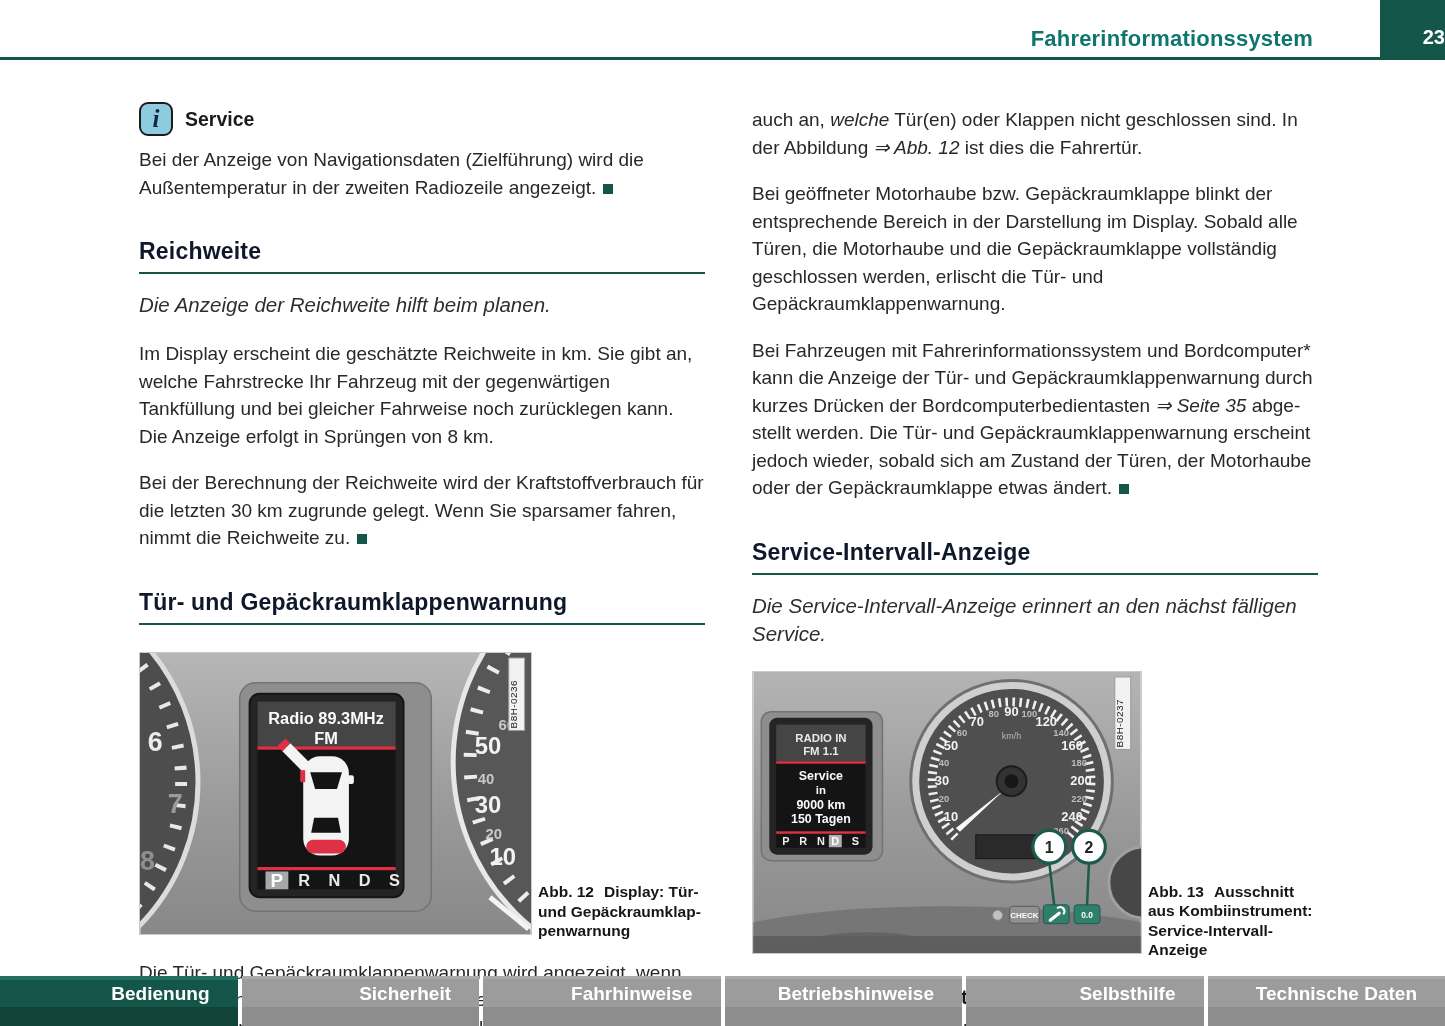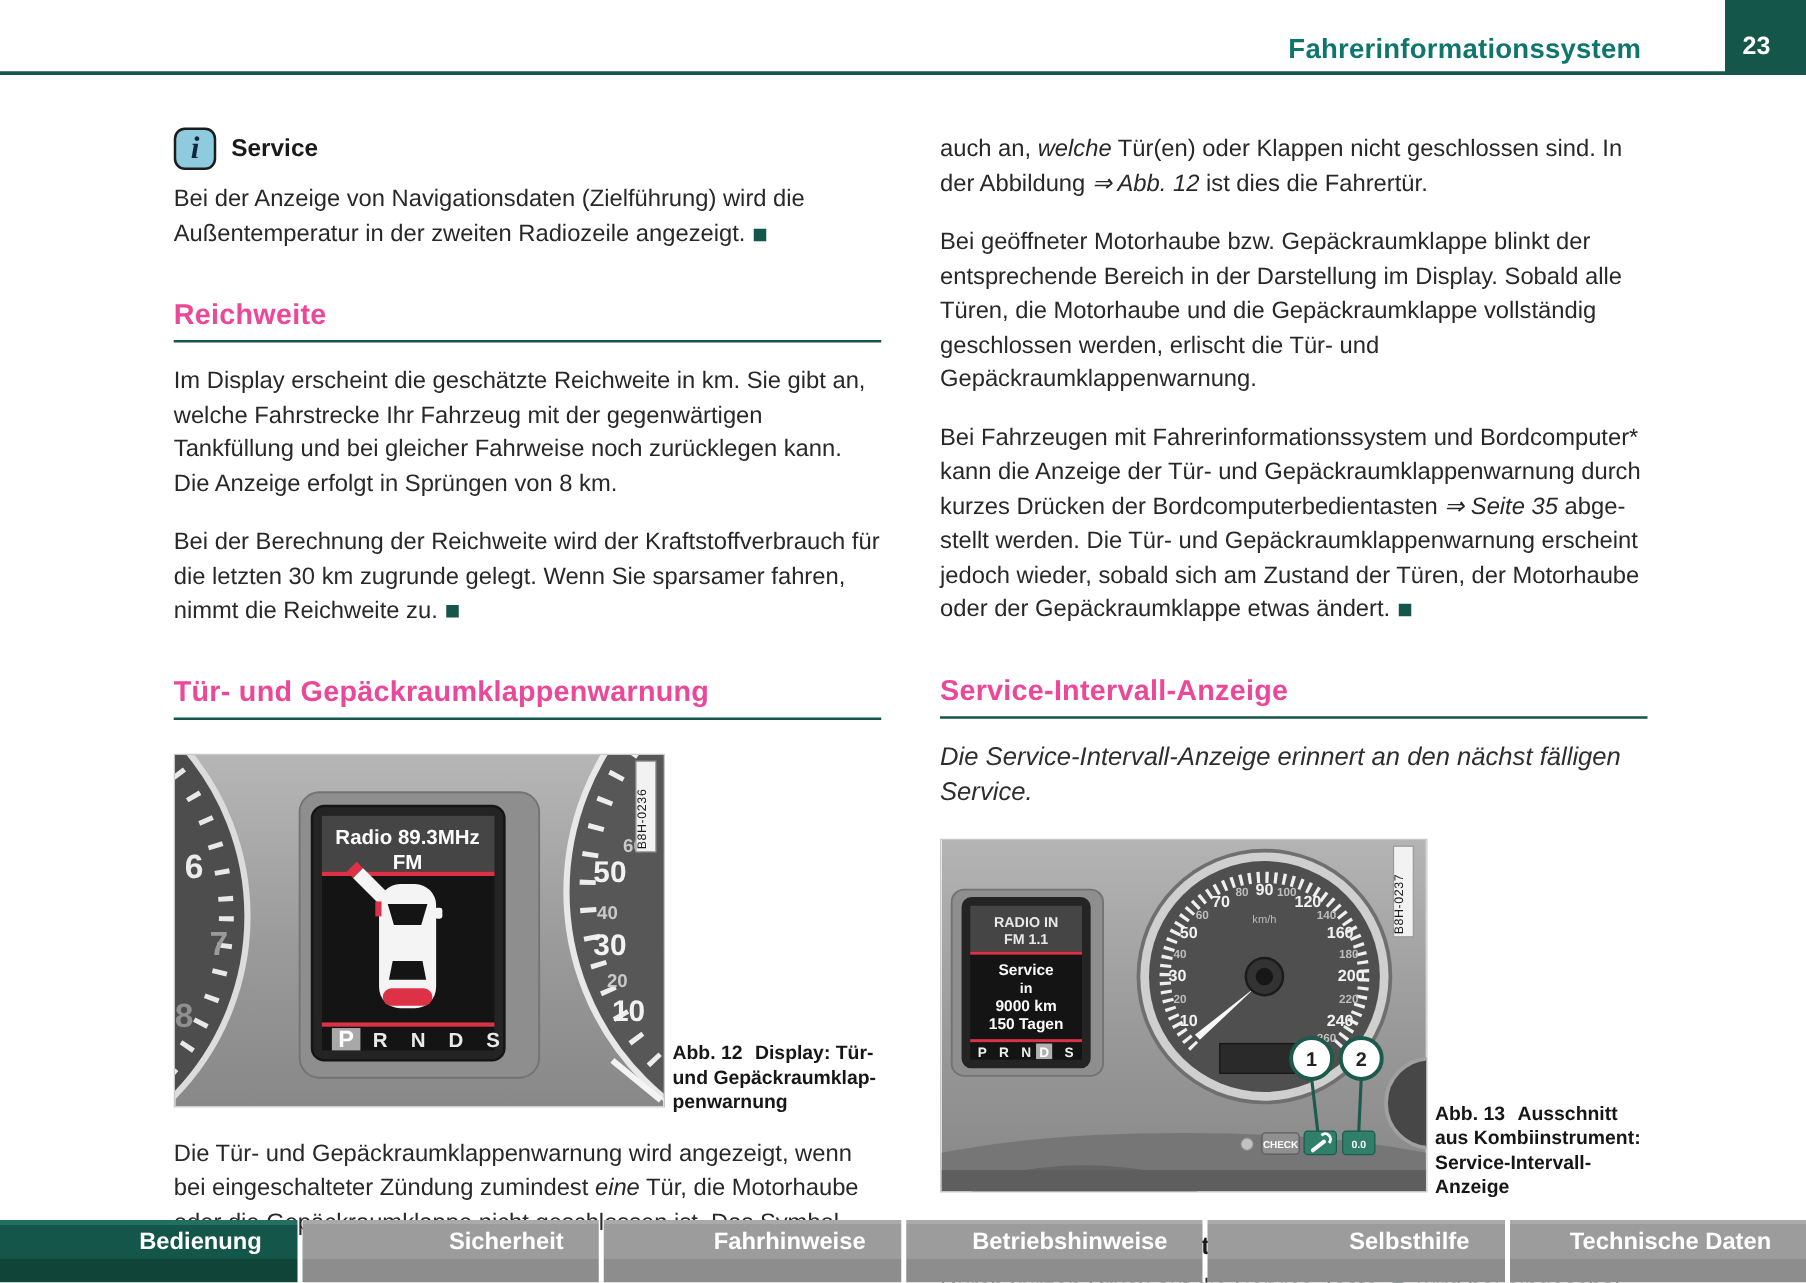--- a/index.html
+++ b/index.html
@@ -6,32 +6,32 @@
   html,body { background:#ffffff; }
   body {
     width:1445px; height:1026px; position:relative; overflow:hidden;
     font-family:"Liberation Sans", sans-serif; color:#282828;
   }
   svg { font-family:"Liberation Sans", sans-serif; }
 
   
   .header-title { position:absolute; top:26px; right:132px; font-size:22px; font-weight:bold; color:#0f766e; letter-spacing:.2px; }
   .page-badge { position:absolute; top:0; right:0; width:65px; height:58px; background:#15564b; color:#fff;
-    font-size:20px; font-weight:bold; display:flex; align-items:flex-end; padding:0 0 9px 14px; }
+    font-size:20px; font-weight:bold; display:flex; align-items:flex-end; padding:0 0 9px 14px;justify-content:flex-end; }
   .header-rule { position:absolute; top:57px; left:0; width:1445px; height:3px; background:#15564b; }
 
   
   .col { position:absolute; top:96px; width:566px; }
   .col-left { left:139px; }
   .col-right { left:752px; }
 
   p.body { font-size:19px; line-height:27.5px; margin:0 0 19px 0; }
   .em-it { font-style:italic; }
   .xref { font-style:italic; }
-  h2.section { color:#ec4899; font-size:23px; font-weight:bold; border-bottom:2px solid #15564b;
+  h2.section { color:#0f172a; font-size:23px; font-weight:bold; border-bottom:2px solid #15564b;
     padding-bottom:7px; margin:37px 0 17px 0; letter-spacing:.2px; }
   p.lead { font-style:italic; font-size:20.5px; line-height:28px; color:#2e2e2e; margin:0 0 21px 0; }
   h3.sub { font-size:20px; font-weight:bold; color:#1a1a1a; margin:32px 0 8px 0; }
   .endmark { display:inline-block; width:10px; height:10px; background:#15564b; margin-left:7px; }
 
   
   .note-head { display:flex; align-items:center; gap:12px; margin:6px 0 10px 0; }
   .note-icon { width:34px; height:34px; border:2.5px solid #1c1c1c; border-radius:9px; background:#8ecbdf;
     display:flex; align-items:center; justify-content:center; }
   .note-icon span { font-family:"Liberation Serif", serif; font-style:italic; font-weight:bold; font-size:25px; color:#12263f; line-height:1; margin-top:-2px;}
@@ -69,20 +69,21 @@
 
   <div class="note-head">
     <div class="note-icon">
         <span>i</span>
       </div>
     <div class="note-title">Service</div>
   </div>
   <p class="body"><span>Bei der Anzeige von Navigationsdaten (Zielführung) wird die Außen­temperatur in der zweiten Radiozeile angezeigt.</span><span class="endmark"></span></p>
 
   <h2 class="section">Reichweite</h2>
+  <p class="lead">Die Anzeige der Reichweite hilft beim planen.</p>
   <p class="body">Im Display erscheint die geschätzte Reichweite in km. Sie gibt an, welche Fahrstrecke Ihr Fahrzeug mit der gegenwärtigen Tankfüllung und bei gleicher Fahrweise noch zurücklegen kann. Die Anzeige erfolgt in Sprüngen von 8 km.</p>
   <p class="body"><span>Bei der Berechnung der Reichweite wird der Kraftstoffverbrauch für die letzten 30 km zugrunde gelegt. Wenn Sie sparsamer fahren, nimmt die Reichweite zu.</span><span class="endmark"></span></p>
 
   <h2 class="section">Tür- und Gepäckraumklappenwarnung</h2>
 
   <div class="figure-row">
     <svg class="fig-frame" width="393" height="283" viewBox="0 0 393 283">
       <defs>
         <linearGradient id="bg12" x1="0" y1="0" x2="0" y2="1">
           <stop offset="0" stop-color="#b6b6b6"></stop>

